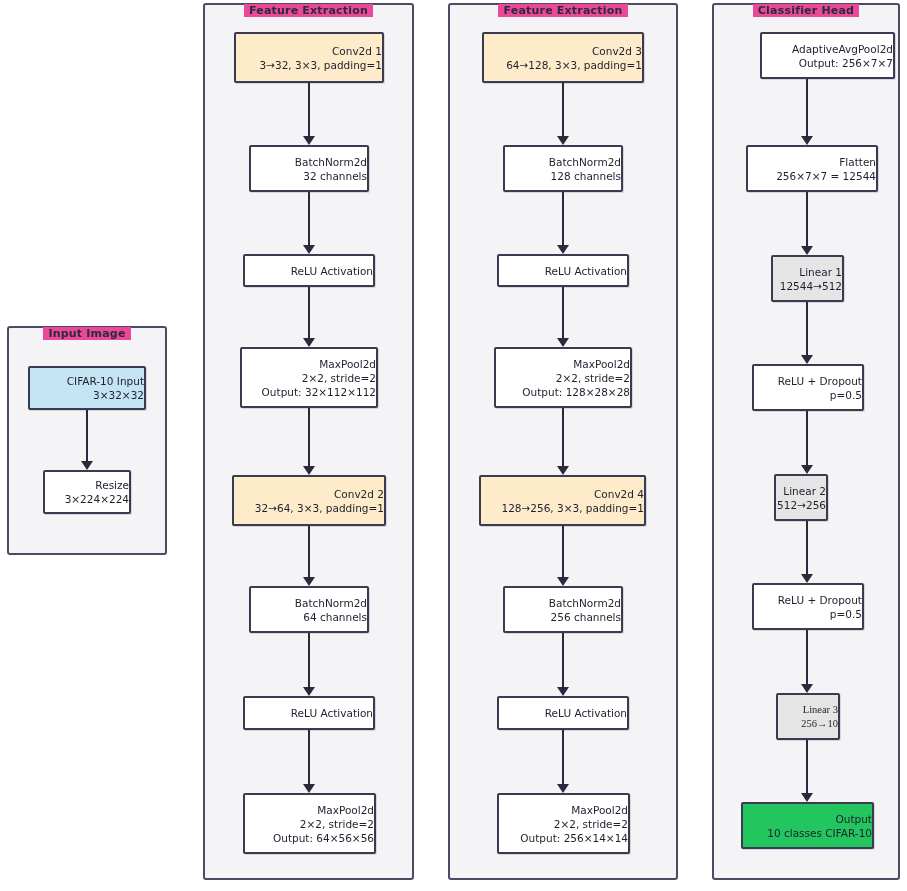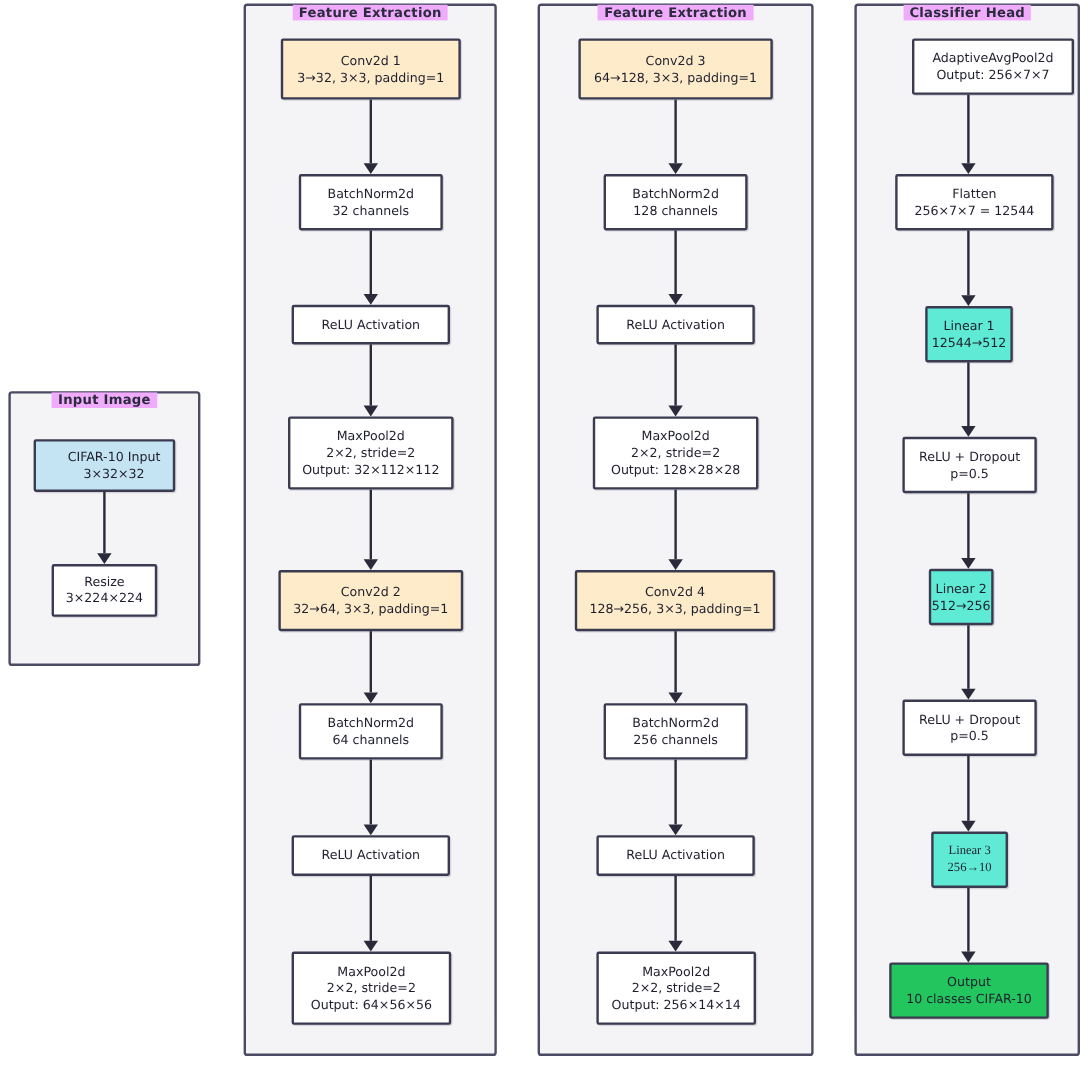--- a/index.html
+++ b/index.html
@@ -26,48 +26,48 @@
     text-align:center;
     font-size:11px;
     font-weight:bold;
     color:#2b2b3d;
     letter-spacing:.2px;
     line-height:14px;
     z-index:5;
     pointer-events:none;
   }
   .panel-title span{
-    background:#f0abfc;
+    background:#ec4899;
     padding:0 5px;
   }
 
   
   .node{
     position:absolute;
     box-sizing:border-box;
     border:2px solid #3a3a50;
     background:#ffffff;
     border-radius:2px;
     display:flex;
     flex-direction:column;
-    align-items:center;
+    align-items:flex-end;
     justify-content:center;
     text-align:center;
     font-size:10.5px;
     color:#1f1f2e;
     line-height:14px;
     box-shadow:1px 1px 0 rgba(120,120,140,.25);
   }
   .node .l1{display:block;}
   .node .l2{display:block;}
   .node .l3{display:block;}
 
   .node.conv   {background:#fdebc9;border-color:#3a3a50;}
   .node.input  {background:#c4e3f3;border-color:#3a3a50;padding-left:16px;}
-  .node.linear {background:#5eead4;border-color:#3a3a50;}
+  .node.linear {background:#e5e5e5;border-color:#3a3a50;}
   .node.output {background:#22c55e;border-color:#3a3a50;}
   .node.plain  {background:#ffffff;}
 
   
   .arrow{
     position:absolute;
     width:12px;
   }
   .arrow .shaft{
     position:absolute;

